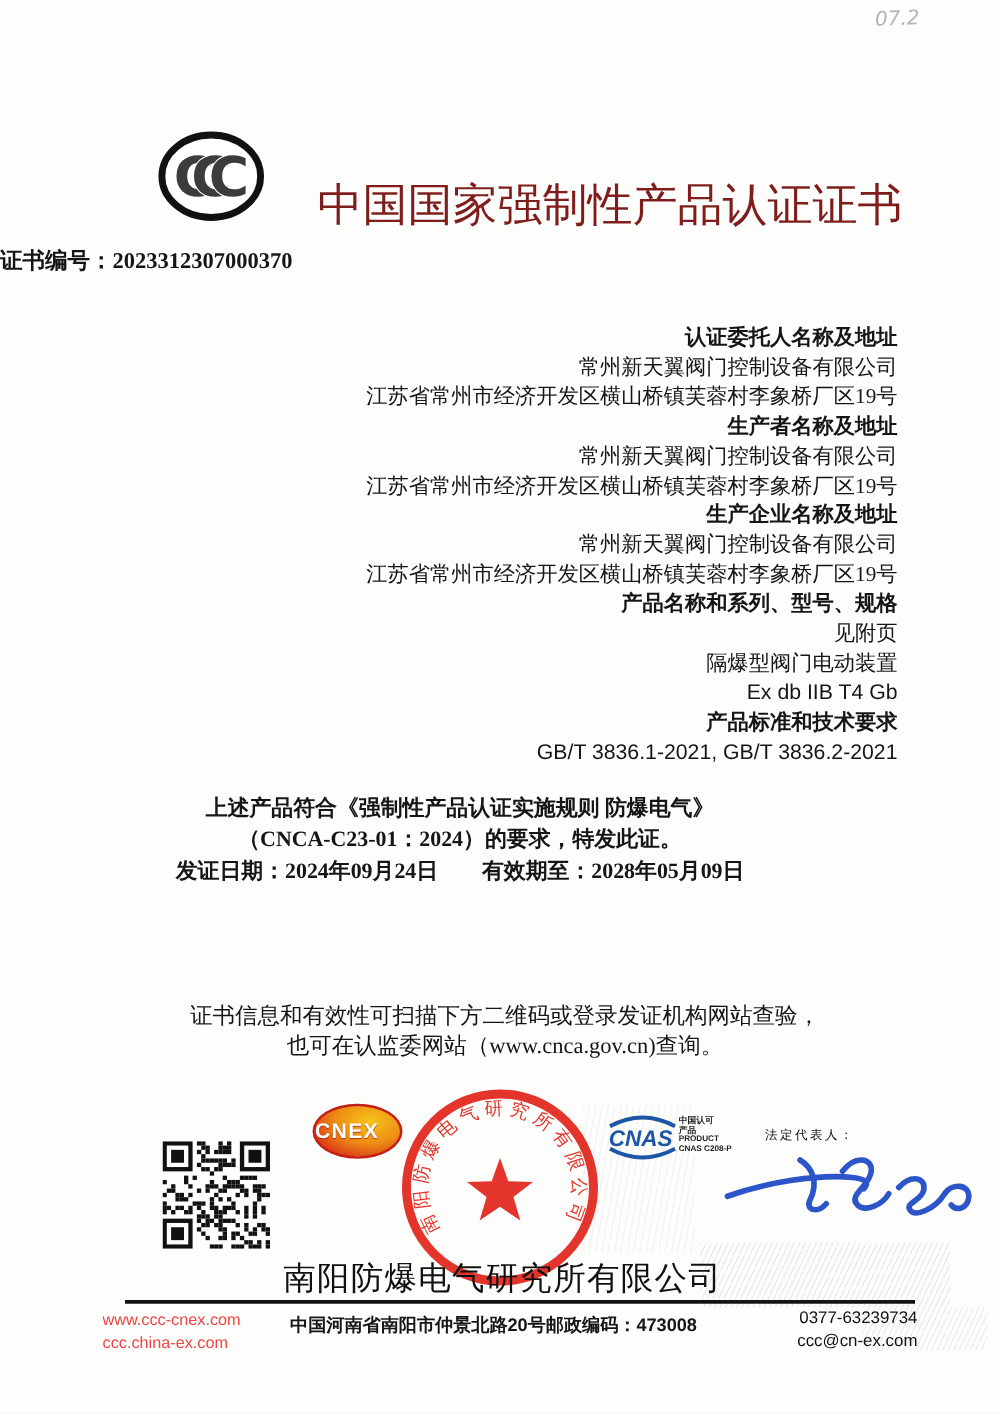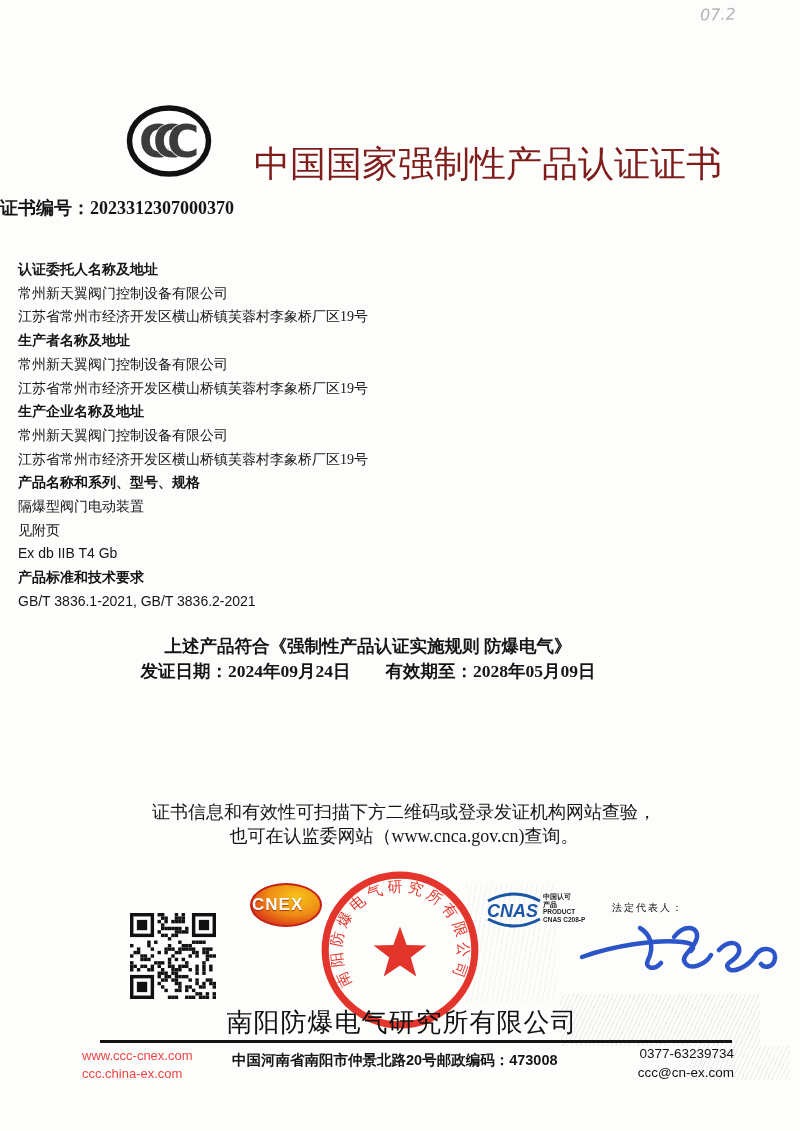--- a/index.html
+++ b/index.html
@@ -5,21 +5,21 @@
   html,body{margin:0;padding:0;background:#e9e9e9;}
   #page{position:relative;width:800px;height:1131px;margin:0 auto;background:#fdfdfb;overflow:hidden;
         font-family:"Liberation Serif","DejaVu Serif",serif;color:#151515;}
   .abs{position:absolute;}
   .corner-note{left:700px;top:4px;width:90px;color:#b3b3b8;font-size:16px;font-style:italic;
                font-family:"DejaVu Sans",sans-serif;transform:rotate(-2deg);}
   .ccc-logo{left:126px;top:104px;width:86px;height:74px;}
   .doc-title{left:254px;top:140px;width:438px;text-align:center;font-size:36px;letter-spacing:0px;
              font-family:"Liberation Sans","DejaVu Sans",sans-serif;color:#7f1d1d;white-space:nowrap;}
   .cert-no{left:0;top:196px;width:736px;text-align:left;font-size:18px;font-weight:bold;}
-  .body-block{left:18px;top:258px;width:700px;text-align:left;font-size:14px;line-height:23.7px;}
+  .body-block{left:18px;top:258px;width:700px;text-align:right;font-size:17px;line-height:23.7px;}
   .body-block .b{font-weight:bold;}
   .mono{font-family:Liberation Sans, sans-serif;}
   .statement{left:18px;top:634px;width:700px;text-align:center;font-size:17.5px;line-height:25px;font-weight:bold;}
   .notice{left:4px;top:800px;width:800px;text-align:center;font-size:18px;line-height:24px;}
   .qr{left:130px;top:913px;width:86px;height:86px;}
   .cnex{left:250px;top:883px;width:72px;height:44px;border-radius:50%;
         background:radial-gradient(ellipse at 65% 30%, #f6c41a 0%, #ef8c14 45%, #d62a1a 85%);
         border:2px solid #c42015;box-sizing:border-box;display:flex;align-items:center;justify-content:flex-start;}
   .cnex span{color:#fff;font-family:"Liberation Sans","DejaVu Sans",sans-serif;font-weight:bold;
              font-size:17px;letter-spacing:1px;text-shadow:0 1px 1px rgba(150,30,10,.8);}
@@ -74,29 +74,30 @@
     <div class="b">认证委托人名称及地址</div>
     <div>常州新天翼阀门控制设备有限公司</div>
     <div>江苏省常州市经济开发区横山桥镇芙蓉村李象桥厂区19号</div>
     <div class="b">生产者名称及地址</div>
     <div>常州新天翼阀门控制设备有限公司</div>
     <div>江苏省常州市经济开发区横山桥镇芙蓉村李象桥厂区19号</div>
     <div class="b">生产企业名称及地址</div>
     <div>常州新天翼阀门控制设备有限公司</div>
     <div>江苏省常州市经济开发区横山桥镇芙蓉村李象桥厂区19号</div>
     <div class="b">产品名称和系列、型号、规格</div>
+    <div>见附页</div>
     <div>隔爆型阀门电动装置</div>
-    <div>见附页</div>
     <div class="mono">Ex db IIB T4 Gb</div>
     <div class="b">产品标准和技术要求</div>
     <div class="mono">GB/T 3836.1-2021, GB/T 3836.2-2021</div>
   </div>
 
   <div class="abs statement">
     <div>上述产品符合《强制性产品认证实施规则 防爆电气》</div>
+    <div>（CNCA-C23-01：2024）的要求，特发此证。</div>
     <div>发证日期：2024年09月24日　　有效期至：2028年05月09日</div>
   </div>
 
   <div class="abs notice">
     <div>证书信息和有效性可扫描下方二维码或登录发证机构网站查验，</div>
     <div>也可在认监委网站（www.cnca.gov.cn)查询。</div>
   </div>
 
   <div class="abs qr">
     <svg id="qr-svg" width="86" height="86" viewBox="0 0 86 86">

